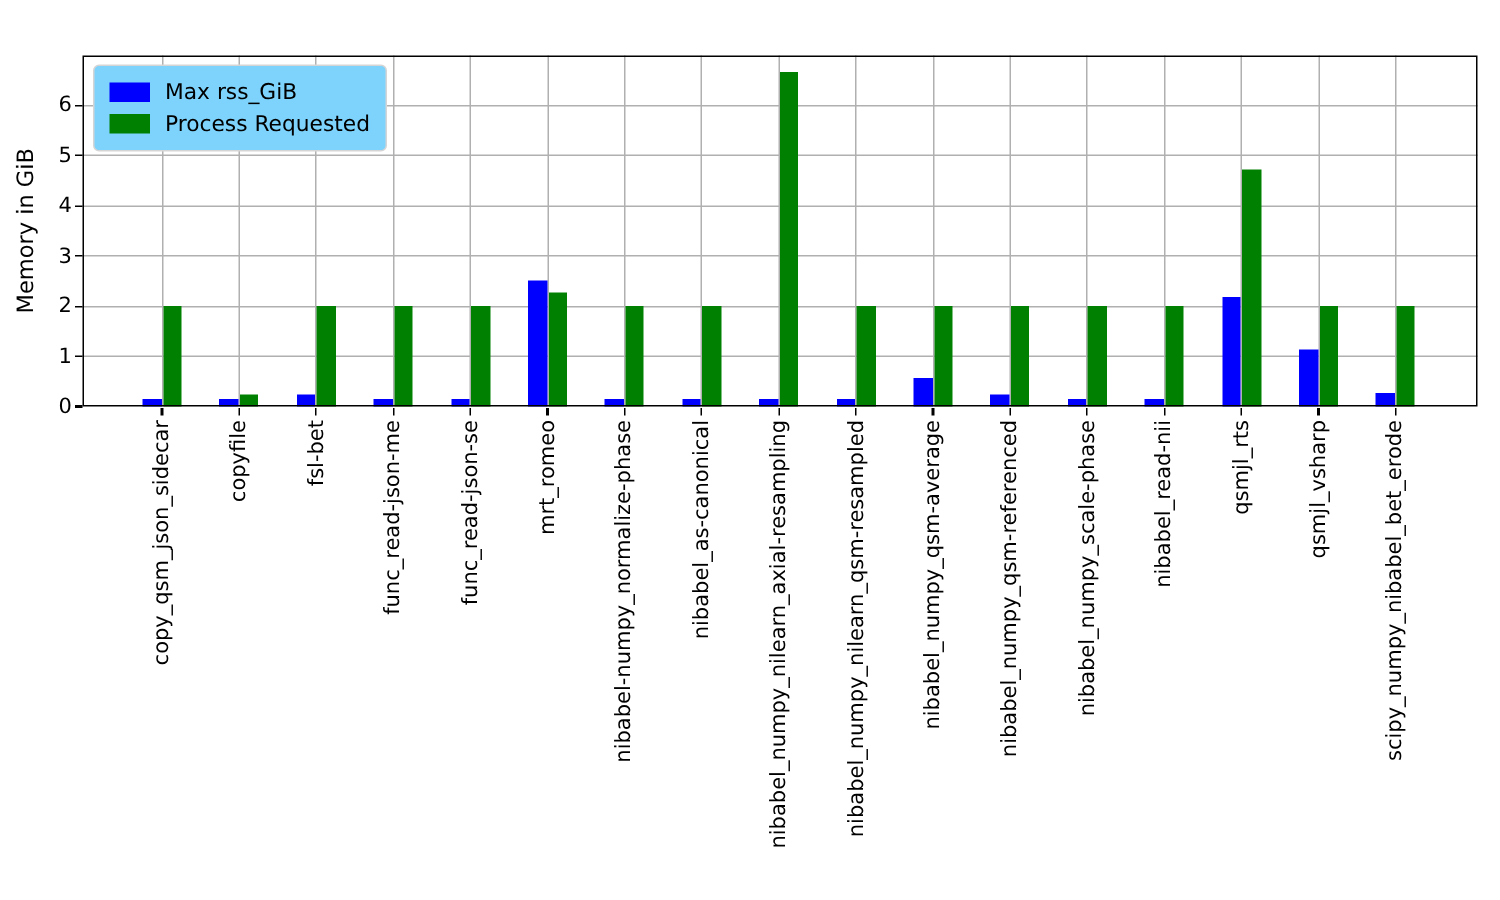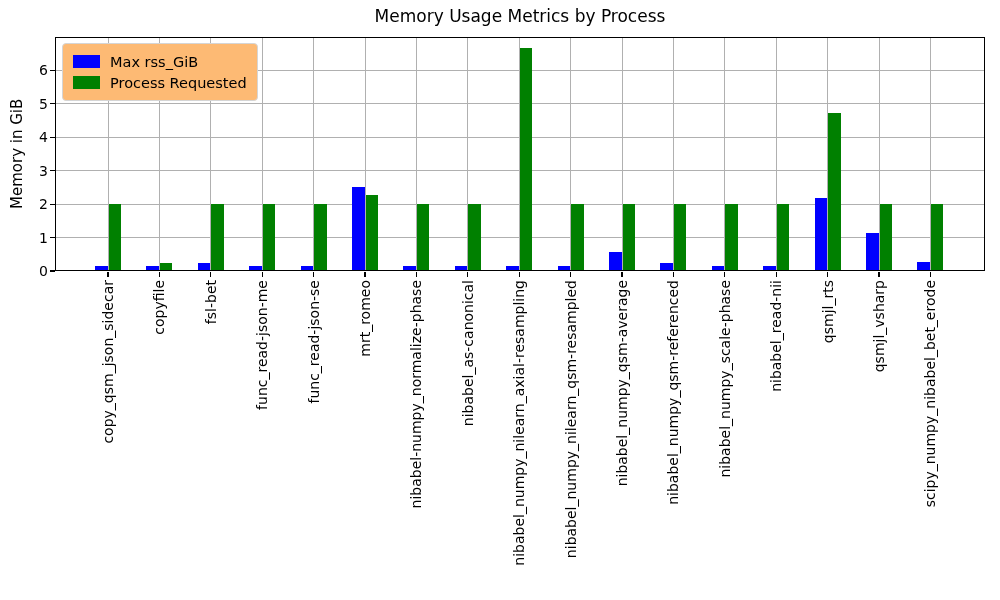--- a/index.html
+++ b/index.html
@@ -38,32 +38,31 @@
     left:8px;top:37px;height:234px;
     writing-mode:vertical-rl;transform:rotate(180deg);
     text-align:center;font-size:15px;
   }
   #x-axis-label{
     left:55px;top:559px;width:930px;
     text-align:center;font-size:15px;
   }
   #legend{
     left:62px;top:43px;
-    background:#fdba74;border:1px solid #d5d5d5;border-radius:4px;
+    background:#7dd3fc;border:1px solid #d5d5d5;border-radius:4px;
     padding:7px 10px;z-index:5;
   }
   .legend-row{display:flex;align-items:center;gap:10px;height:21px;}
   .legend-swatch{width:27px;height:13px;flex:0 0 auto;}
   .legend-text{font-size:14.5px;white-space:nowrap;}
 </style>
 </head>
 <body>
 
 <div id="canvas">
-  <div id="chart-title" class="abs">Memory Usage Metrics by Process</div>
 
   <div id="y-axis-label" class="abs">Memory in GiB</div>
 
   <div id="plot-layer" class="abs" style="left:0;top:0;width:1000px;height:600px;">
       <div class="abs ytick-mark" style="left: 50px; top: 270.4px;"></div>
       <div class="abs ytick-label" style="left: 18px; top: 262px;">0</div>
       <div class="abs gridline-h" style="left: 55px; top: 237.071px; width: 930px;"></div>
       <div class="abs ytick-mark" style="left: 50px; top: 236.971px;"></div>
       <div class="abs ytick-label" style="left: 18px; top: 228.571px;">1</div>
       <div class="abs gridline-h" style="left: 55px; top: 203.643px; width: 930px;"></div>

